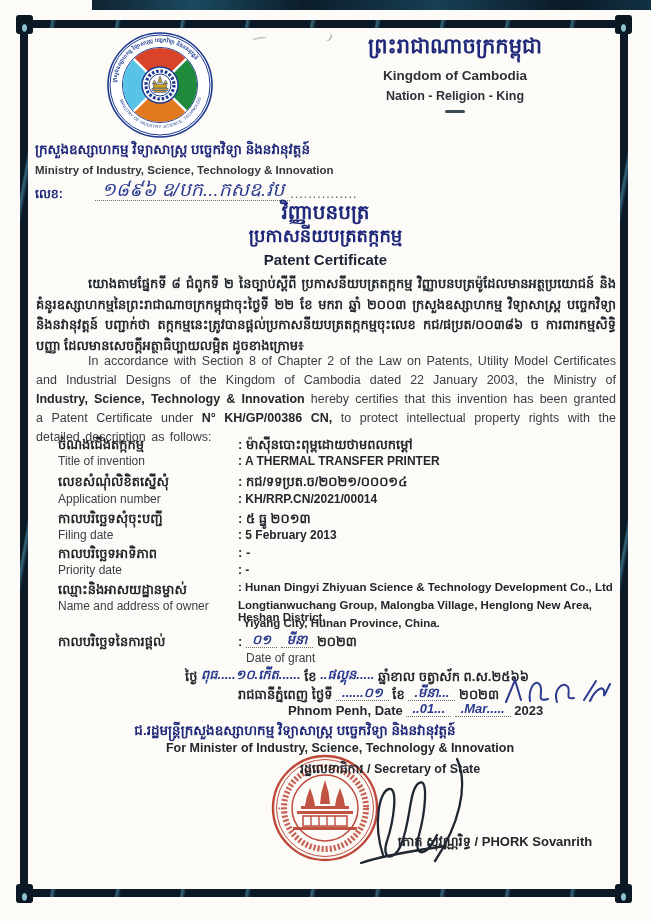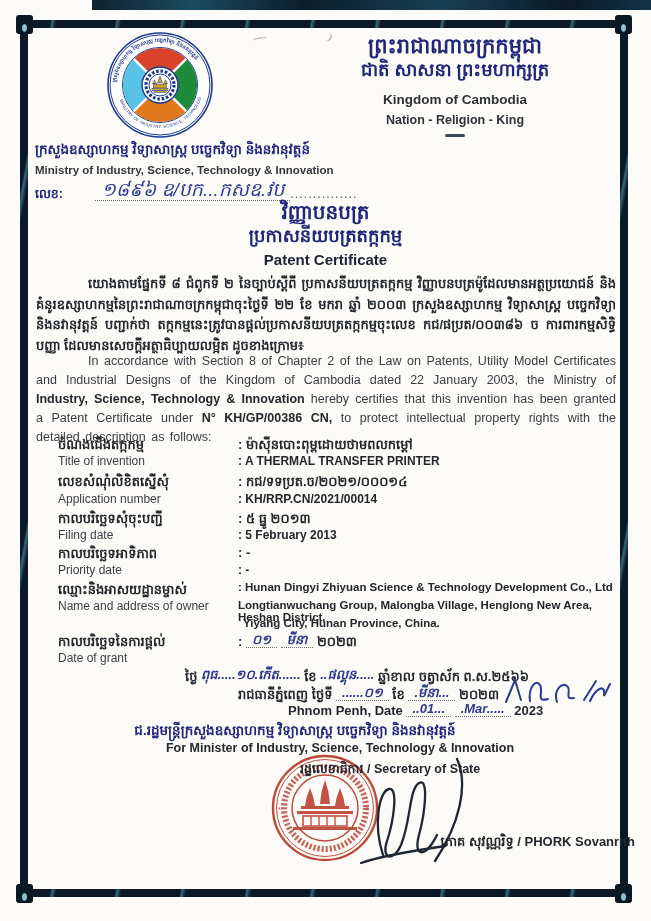--- a/index.html
+++ b/index.html
@@ -59,31 +59,31 @@
     text-align:justify;text-indent:52px;color:#23282f;font-weight:bold;}
   .para-en{left:36px;top:352px;width:580px;font-size:12.5px;line-height:19px;
     text-align:justify;text-indent:52px;color:#383d44;word-spacing:2px;}
   .para-en b{color:#23272c;}
 
   
   .frow{position:absolute;left:58px;width:556px;display:flex;font-size:13px;}
   .frow .flabel{width:180px;flex:none;}
   .frow .fvalue{flex:1;font-weight:bold;color:#23272c;}
   .frow.kh .flabel{font-weight:bold;color:#23272c;}
-  .frow.en{font-size:12px;}
+  .frow.en{font-size:12px;justify-content:center;}
   .frow.en .flabel{color:#3a3f46;}
   .addr{position:absolute;left:243px;width:370px;font-size:11.5px;font-weight:bold;color:#23272c;}
 
   .dateblock{font-size:13px;color:#23282f;font-weight:bold;}
   .sigline{font-size:12.5px;color:#23282f;}
   .stamp-wrap{left:270px;top:753px;z-index:1;opacity:.92;}
   .sig-wrap{left:345px;top:753px;z-index:3;}
   .init-wrap{left:500px;top:676px;}
   .z2{z-index:2;}
-  .name-line{left:355px;top:833px;width:280px;font-size:13px;font-weight:bold;color:#23272c;text-align:right;z-index:4;}
+  .name-line{left:355px;top:833px;width:280px;font-size:13px;font-weight:bold;color:#23272c;text-align:center;z-index:4;}
 </style>
 </head>
 <body>
 
 <div class="page">
 
   <div class="scan-edge"></div>
 
   <div class="fr fr-top"></div>
   <div class="fr fr-bottom"></div>
@@ -129,21 +129,20 @@
           <rect x="-6.5" y="-1" width="13" height="4"></rect>
           <rect x="-8" y="3.4" width="16" height="2"></rect>
           <rect x="-6" y="5.8" width="12" height="1.6"></rect>
         </g>
       </g>
     </svg>
   </div>
 
   <div class="abs kingdom ctr">
     <div class="km1 navy kh-b">ព្រះរាជាណាចក្រកម្ពុជា</div>
-    <div class="km2 navy kh-b">ជាតិ សាសនា ព្រះមហាក្សត្រ</div>
     <div class="en1">Kingdom of Cambodia</div>
     <div class="en2">Nation - Religion - King</div>
     <div class="dash"></div>
   </div>
 
   <div class="abs ministry">
     <div class="km navy kh-b">ក្រសួងឧស្សាហកម្ម វិទ្យាសាស្ត្រ បច្ចេកវិទ្យា និងនវានុវត្តន៍</div>
     <div class="en">Ministry of Industry, Science, Technology &amp; Innovation</div>
     <div class="refline">
       <span class="lbl">លេខ:</span>

